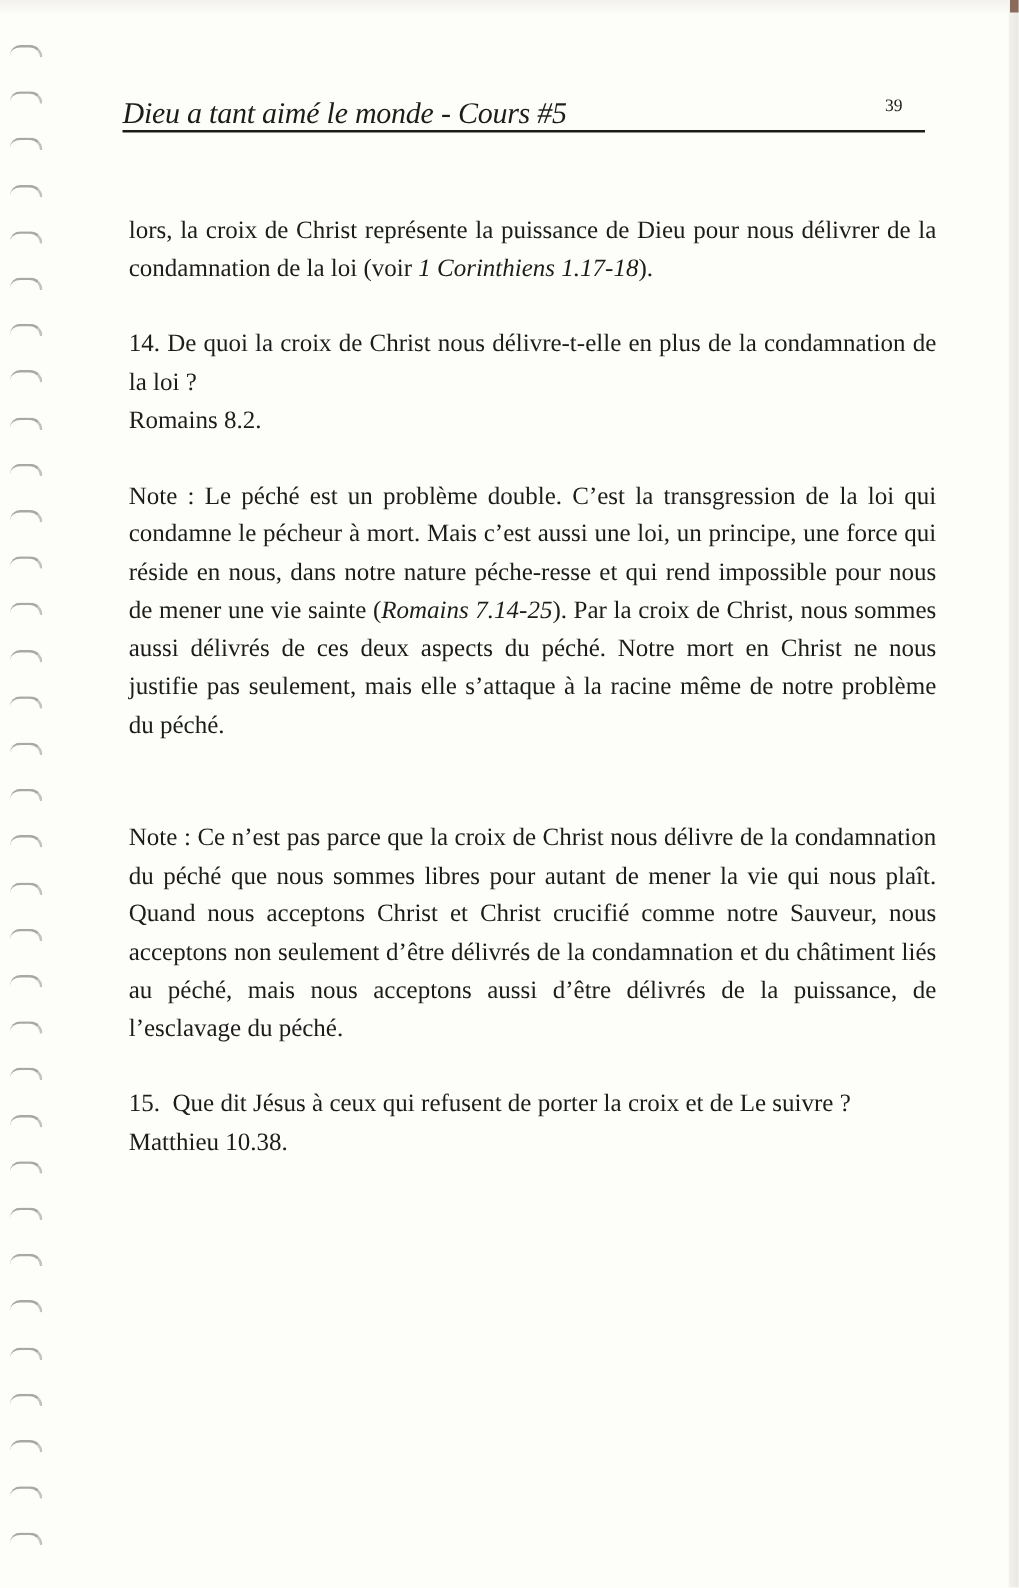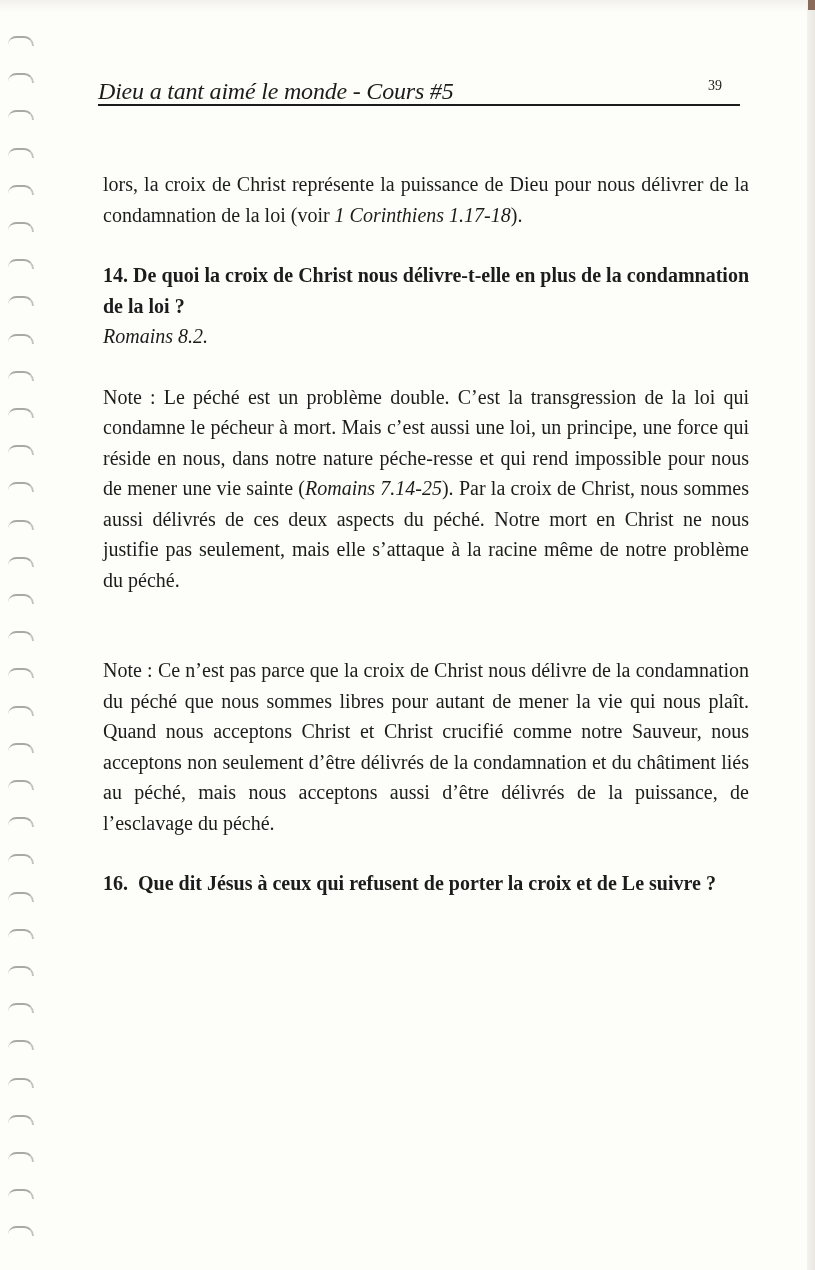--- a/index.html
+++ b/index.html
@@ -86,26 +86,25 @@
       font-size: 20px;
       line-height: 30.5px;
       margin-top: 36px;
     }
     .p {
       margin: 0;
       text-align: justify;
     }
     .q {
       margin: 0;
-      font-weight: bold;
+      font-weight: normal;
       text-align: justify;
     }
     .ref {
       margin: 0;
-      font-style: italic;
     }
     .gap {
       height: 30px;
     }
     em { font-style: italic; }
   </style>
 </head>
 <body>
 
 <div class="page-edge-top"></div>
@@ -168,16 +167,17 @@
   <div class="gap"></div>
 
   <div>
     <div class="gap"></div>
     <p class="p"><span>Note :</span> <span>Ce n’est pas parce que la croix de Christ nous délivre de la condamnation du péché que nous sommes libres pour autant de mener la vie qui nous plaît.  Quand nous acceptons Christ et Christ crucifié comme notre Sauveur, nous acceptons non seulement d’être délivrés de la condamnation et du châtiment liés au péché, mais nous acceptons aussi d’être délivrés de la puissance, de l’esclavage du péché.</span></p>
   </div>
 
   <div class="gap"></div>
 
   <div>
-    <p class="q"><span>16.</span>&nbsp; <span>Que dit Jésus à ceux qui refusent de porter la croix et de Le suivre ?</span></p>
+    <p class="q"><span>15.</span>&nbsp; <span>Que dit Jésus à ceux qui refusent de porter la croix et de Le suivre ?</span></p>
+    <p class="ref">Matthieu 10.38.</p>
     <div class="gap"></div>
   </div>
 </div>
 
 </body></html>

